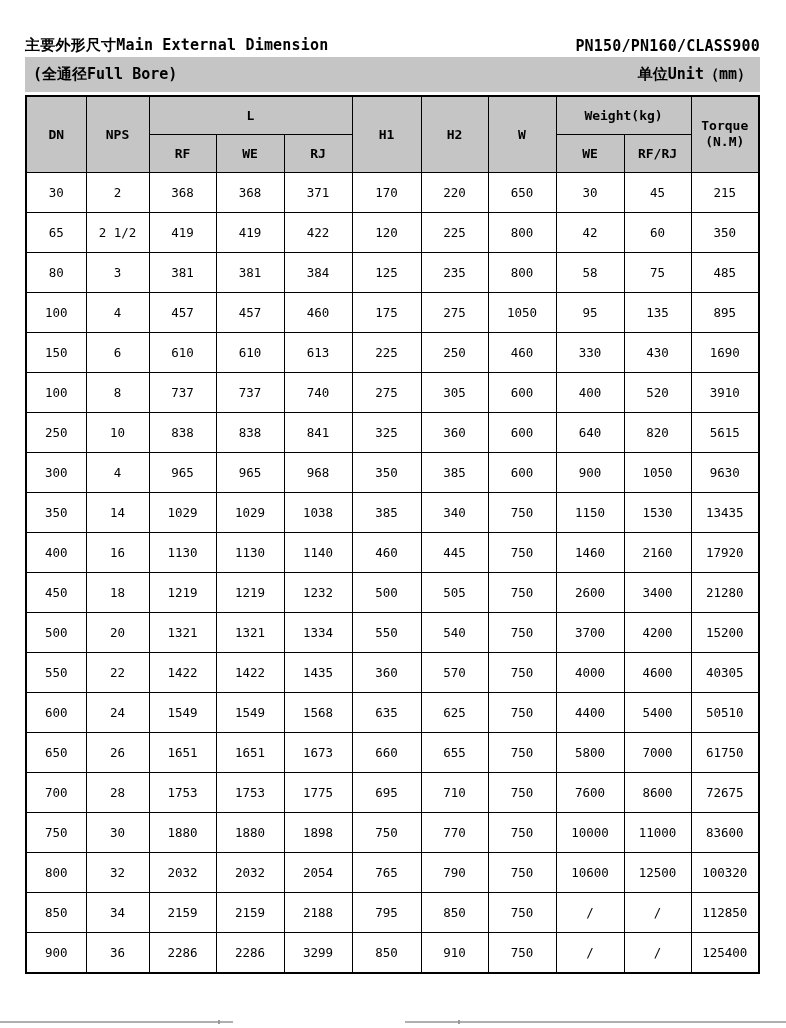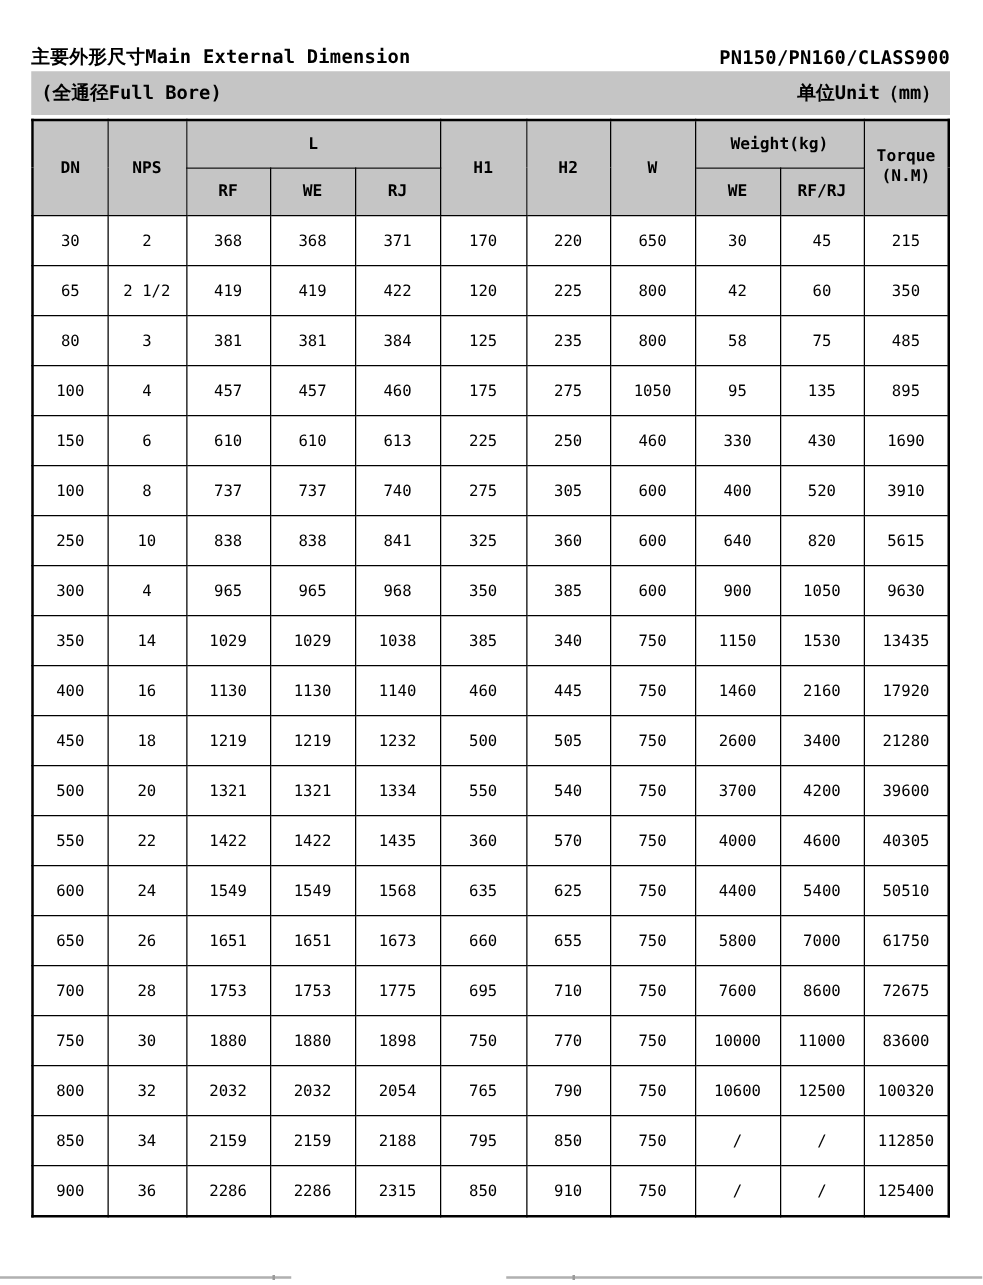--- a/index.html
+++ b/index.html
@@ -289,21 +289,21 @@
           <td>500</td>
           <td>20</td>
           <td>1321</td>
           <td>1321</td>
           <td>1334</td>
           <td>550</td>
           <td>540</td>
           <td>750</td>
           <td>3700</td>
           <td>4200</td>
-          <td>39600</td>
+          <td>15200</td>
         </tr>
         <tr>
           <td>550</td>
           <td>22</td>
           <td>1422</td>
           <td>1422</td>
           <td>1435</td>
           <td>360</td>
           <td>570</td>
           <td>750</td>
@@ -387,21 +387,21 @@
           <td>750</td>
           <td>/</td>
           <td>/</td>
           <td>112850</td>
         </tr>
         <tr>
           <td>900</td>
           <td>36</td>
           <td>2286</td>
           <td>2286</td>
-          <td>2315</td>
+          <td>3299</td>
           <td>850</td>
           <td>910</td>
           <td>750</td>
           <td>/</td>
           <td>/</td>
           <td>125400</td>
         </tr>
       </tbody>
   </table>
 

